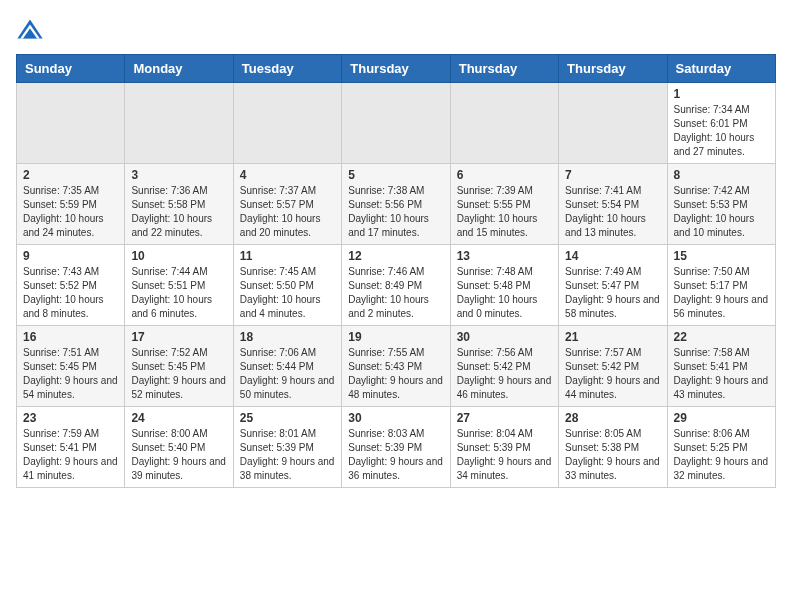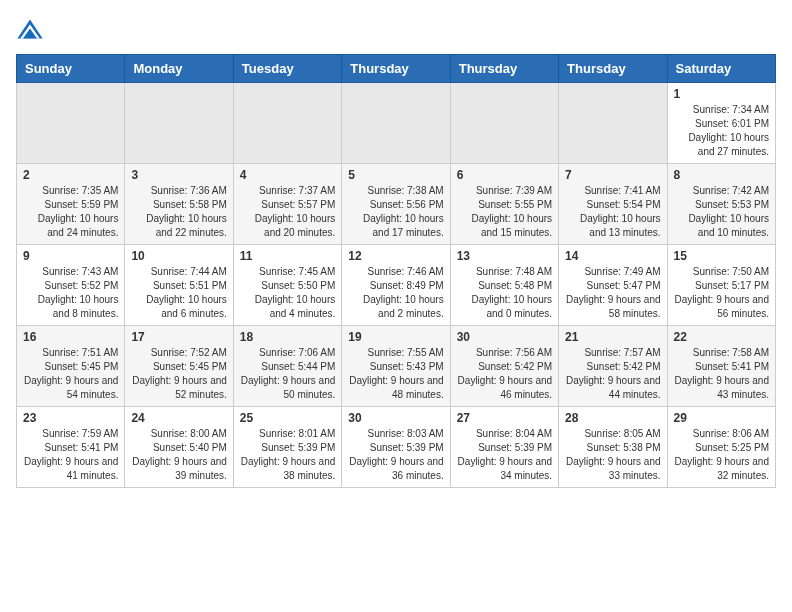--- a/index.html
+++ b/index.html
@@ -76,21 +76,20 @@
       font-size: 12px;
       font-weight: bold;
       color: #333;
       display: block;
       margin-bottom: 2px;
     }
     .day-info {
       font-size: 10px;
       color: #333;
       line-height: 1.4;
-      text-align: right;
     }
     .empty-cell {
       background: #e8e8e8 !important;
     }
     tbody tr:nth-child(even) td.empty-cell {
       background: #ddd !important;
     }
   </style>
 </head>
 <body>

